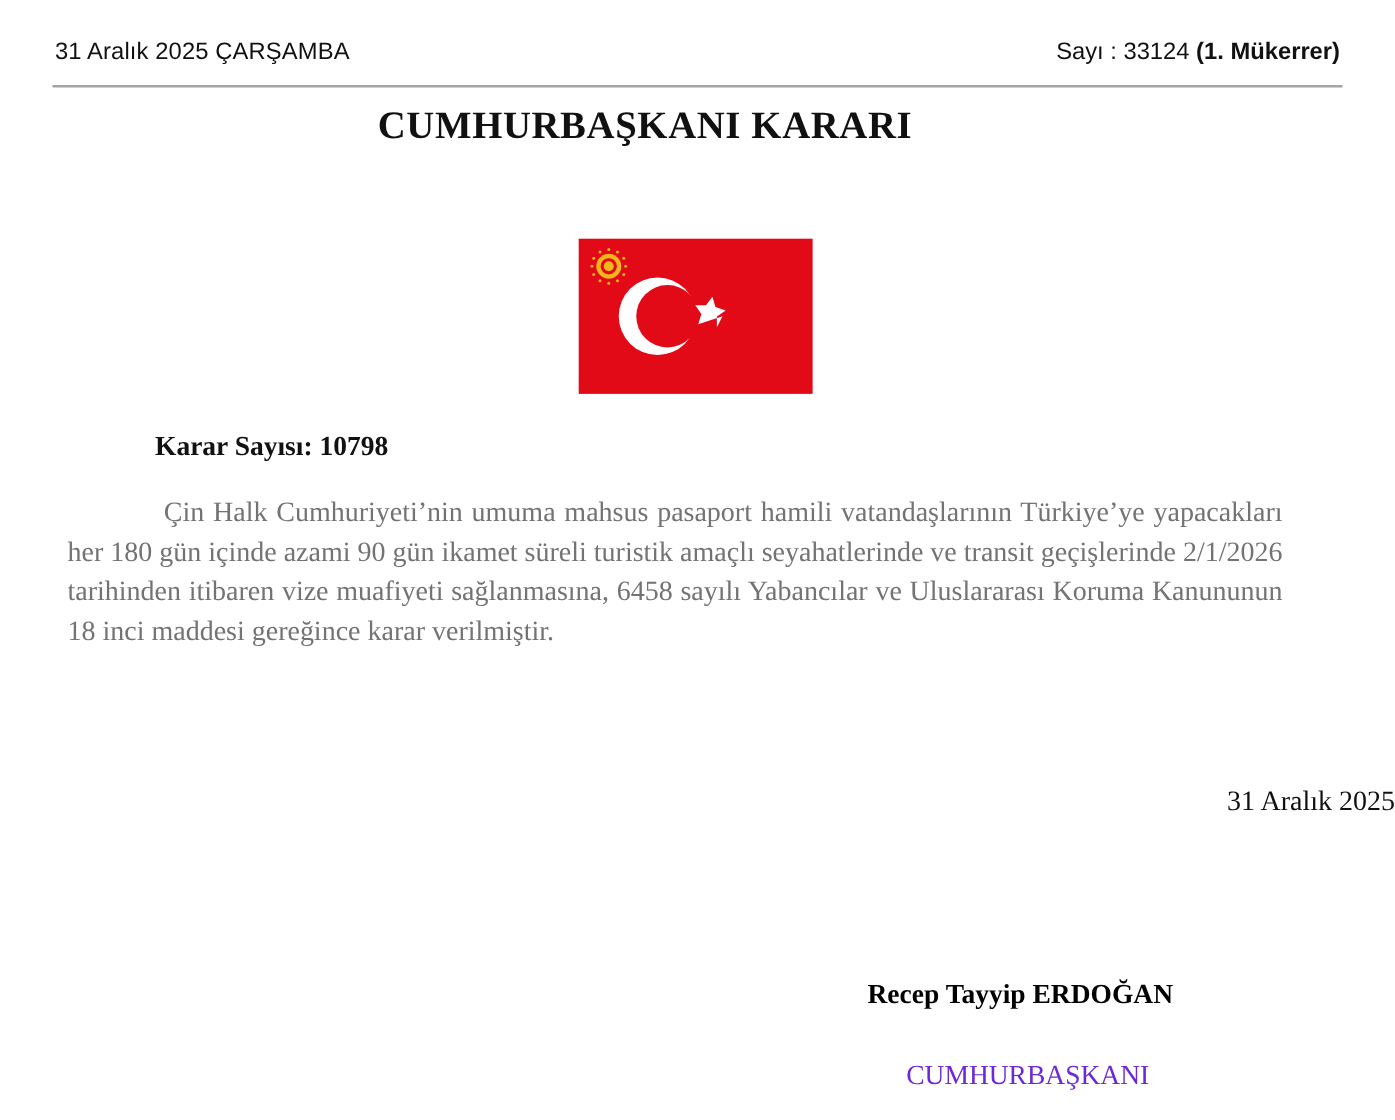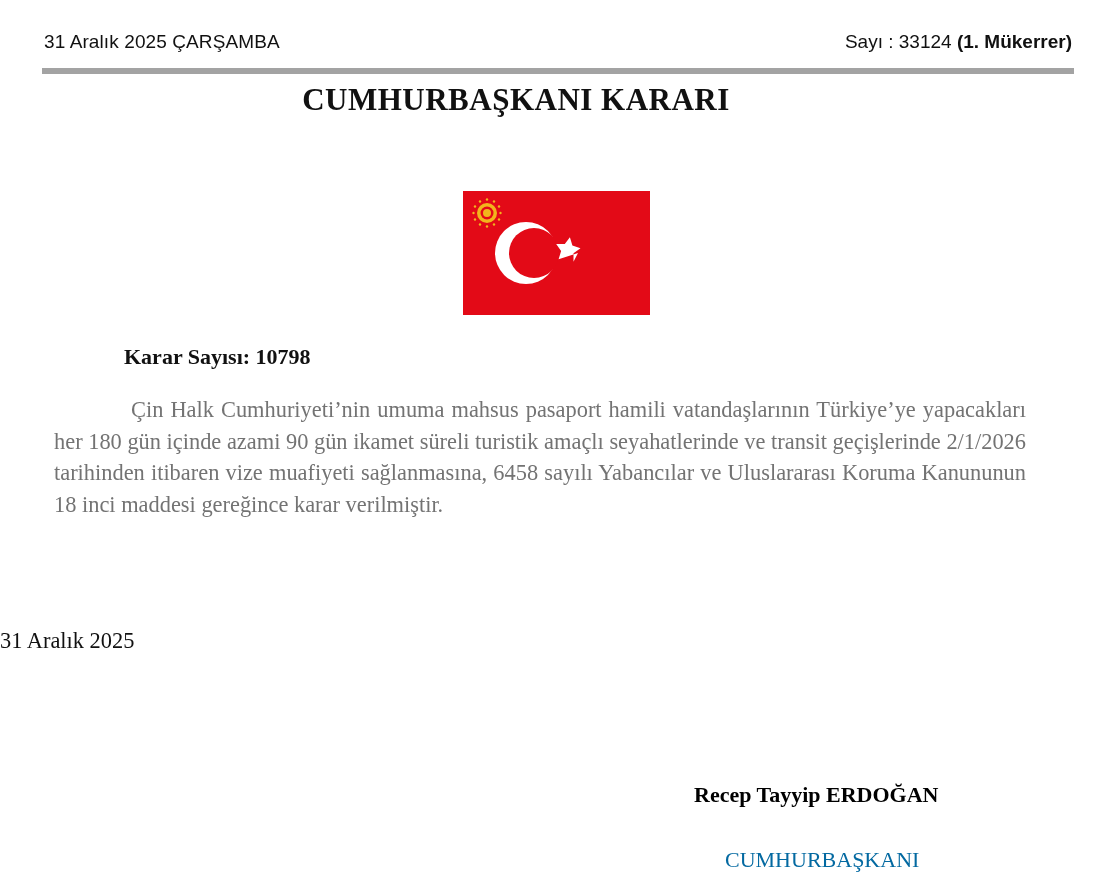--- a/index.html
+++ b/index.html
@@ -13,21 +13,21 @@
       position: relative;
       overflow: hidden;
       background: #ffffff;
     }
     .header {
       position: absolute;
       left: 42px;
       right: 42px;
       top: 20px;
       height: 48px;
-      border-bottom: 6px solid #a3a3a3;
+      border-bottom: 2px solid #a3a3a3;
     }
     .header-date {
       position: absolute;
       left: 2px;
       top: 11px;
       font-family: "Liberation Sans", sans-serif;
       font-size: 19px;
       color: #111;
       letter-spacing: 0.1px;
     }
@@ -95,41 +95,41 @@
       color: #737373;
       text-align: justify;
       text-indent: 77px;
       margin: 0;
     }
     .sign-date {
       position: absolute;
       left: 0;
       width: 1116px;
       top: 628px;
-      text-align: left;
+      text-align: right;
       font-family: "Liberation Serif", serif;
       font-size: 22.4px;
       color: #111;
     }
     .signer-name {
       position: absolute;
       left: 694px;
       top: 782px;
       font-family: "Liberation Serif", serif;
       font-weight: bold;
       font-size: 22px;
       color: #000000;
     }
     .signer-title {
       position: absolute;
       left: 725px;
       top: 847px;
       font-family: "Liberation Serif", serif;
       font-size: 22px;
-      color: #0369a1;
+      color: #6d28d9;
     }
   </style>
 </head>
 <body>
 
 <div class="header">
   <span class="header-date">31 Aralık 2025 ÇARŞAMBA</span>
   <span class="header-issue"><span>Sayı : 33124</span> <b>(1. Mükerrer)</b></span>
 </div>
 

